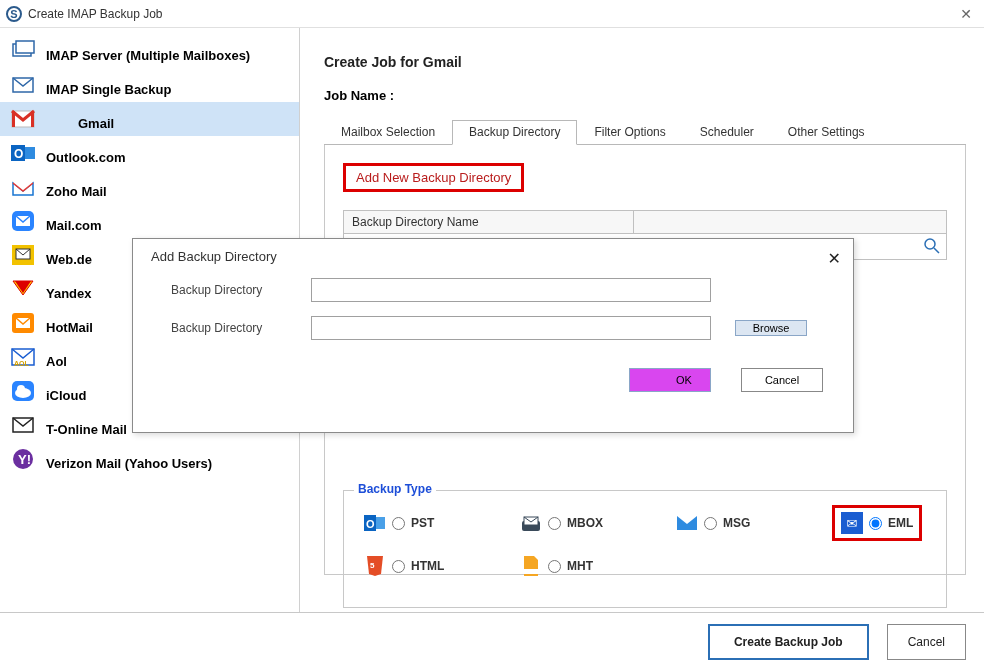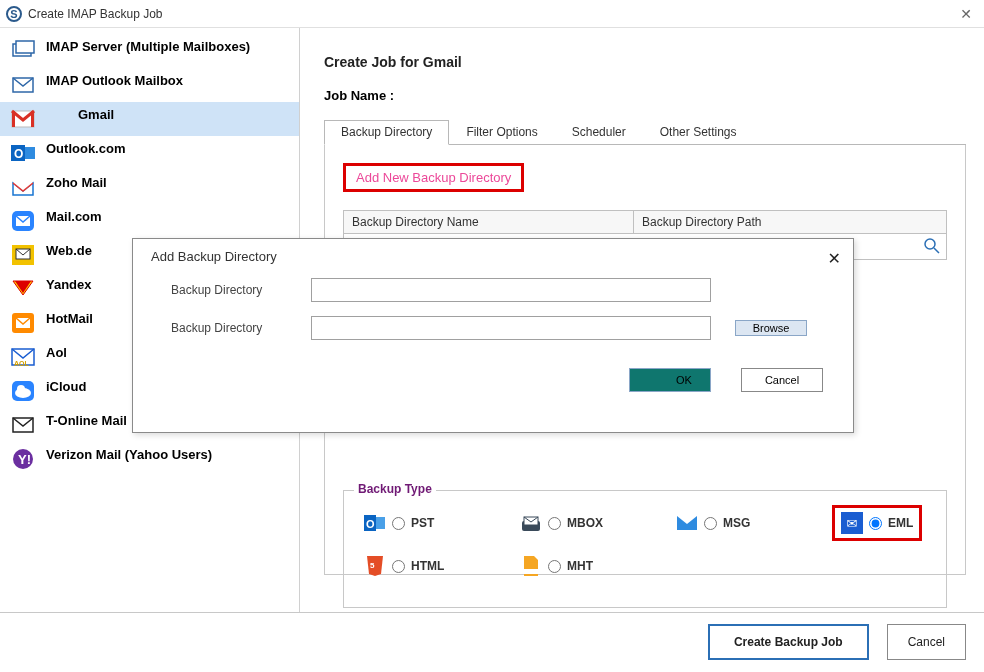--- a/index.html
+++ b/index.html
@@ -9,51 +9,51 @@
 .titlebar { height: 28px; display: flex; align-items: center; border-bottom: 1px solid #e0e0e0; padding: 0 6px; }
 .titlebar .app-icon { width: 16px; height: 16px; border-radius: 50%; border: 2px solid #2b5a8c; color: #2b5a8c; display: flex; align-items: center; justify-content: center; font-weight: bold; font-size: 11px; margin-right: 6px; }
 .titlebar .title { font-size: 12px; color: #333; flex: 1; }
 .titlebar .close { font-size: 14px; color: #666; padding: 0 6px; cursor: pointer; }
 
 
 .main { display: flex; height: 584px; }
 .sidebar { width: 300px; border-right: 1px solid #d0d0d0; padding: 6px 0; overflow: hidden; }
 .content { flex: 1; padding: 12px 18px 8px 24px; position: relative; }
 
-.side-item { display: flex; align-items: flex-start; padding: 5px 10px; cursor: pointer; }
+.side-item { display: flex; align-items: flex-end; padding: 5px 10px; cursor: pointer; }
 .side-item.selected { background: #cfe3f7; gap: 32px; }
 .side-item .icon { width: 26px; height: 24px; margin-right: 10px; display: flex; align-items: center; justify-content: center; font-size: 18px; }
 .side-item .label { font-size: 13px; color: #000; }
 .side-item.bold .label { font-weight: 600; }
 
 .heading { font-weight: 600; font-size: 14px; color: #222; margin-bottom: 18px; margin-top: 14px; }
 .jobrow { display: flex; align-items: flex-start; margin-bottom: 16px; }
 .jobrow .lbl { font-weight: 600; font-size: 13px; width: 90px; }
 .jobrow input { height: 24px; width: 530px; border: 1px solid #b8b8b8; padding: 0 6px; font-size: 12px; }
 
 
 .tabs { display: flex; border-bottom: 1px solid #b8b8b8; }
 .tab { padding: 4px 16px 5px; font-size: 12px; color: #333; border: 1px solid transparent; border-bottom: none; position: relative; top: 1px; cursor: pointer; }
 .tab.active { background: #fff; border-color: #b8b8b8; border-bottom: 1px solid #fff; }
 
 
 .panel { border: 1px solid #c8c8c8; border-top: none; padding: 18px 18px 14px; height: 430px; position: relative; }
 
-.addnew { display: inline-block; border: 3px solid #dc0000; padding: 4px 10px; font-size: 13px; color: #ec4899; cursor: pointer; margin-bottom: 18px; }
+.addnew { display: inline-block; border: 3px solid #dc0000; padding: 4px 10px; font-size: 13px; color: #b91c1c; cursor: pointer; margin-bottom: 18px; }
 
 .listhead { display: flex; border: 1px solid #c0c0c0; background: #f7f7f7; }
 .listhead .col { padding: 4px 8px; font-size: 12px; color: #333; }
 .listhead .col1 { width: 290px; border-right: 1px solid #c0c0c0; }
 .listhead .col2 { flex: 1; }
 .listbody { border: 1px solid #c0c0c0; border-top: none; height: 26px; position: relative; }
 .listbody .search { position: absolute; right: 4px; top: 2px; color: #2b6fb5; }
 
 
 .btgroup { border: 1px solid #c8c8c8; padding: 14px 20px 16px; position: relative; margin-top: 230px; }
-.btgroup .legend { position: absolute; top: -9px; left: 10px; background: #fff; padding: 0 4px; font-size: 12px; font-weight: 600; color: #701a75; }
+.btgroup .legend { position: absolute; top: -9px; left: 10px; background: #fff; padding: 0 4px; font-size: 12px; font-weight: 600; color: #1d4ed8; }
 .btrow { display: flex; gap: 36px; margin-bottom: 14px; align-items: center; }
 .btopt { display: flex; align-items: center; gap: 6px; width: 120px; }
 .btopt .ic { width: 22px; height: 22px; display: flex; align-items: center; justify-content: center; font-size: 16px; }
 .btopt input[type=radio] { width: 13px; height: 13px; }
 .btopt .txt { font-size: 12px; font-weight: 600; color: #333; }
 .emlbox { border: 3px solid #dc0000; padding: 4px 6px; width: auto; }
 .emlbox .blue { background: #1a5dd1; color: #fff; width: 22px; height: 22px; display: flex; align-items: center; justify-content: center; font-size: 13px; }
 
 
 .footer { height: 58px; border-top: 1px solid #c8c8c8; display: flex; align-items: center; justify-content: flex-end; gap: 18px; padding: 0 18px; }
@@ -63,21 +63,21 @@
 
 .dialog { position: absolute; left: 132px; top: 238px; width: 722px; height: 195px; background: #fff; border: 1px solid #8a8a8a; box-shadow: 2px 2px 6px rgba(0,0,0,0.15); z-index: 50; padding: 10px 18px 14px; }
 .dialog .dtitle { font-size: 13px; color: #333; margin-bottom: 12px; }
 .dialog .dclose { position: absolute; right: 12px; top: 10px; font-size: 16px; color: #222; cursor: pointer; }
 .dialog .drow { display: flex; align-items: center; margin: 14px 0 0 20px; }
 .dialog .drow .dlbl { width: 140px; font-size: 12px; color: #444; }
 .dialog .drow input { width: 400px; height: 24px; border: 1px solid #a0a0a0; padding: 0 4px; }
 .dialog .browse { width: 72px; height: 16px; background: #dce6f2; border: 1px solid #8aa6c7; font-size: 11px; margin-left: 24px; cursor: pointer; }
 .dialog .dbtns { display: flex; gap: 30px; justify-content: flex-end; margin-top: 28px; margin-right: 12px; }
 .dialog .dbtn { width: 82px; height: 24px; border: 1px solid #888; background: #fff; font-size: 11px; cursor: pointer; }
-.dialog .dbtn.ok { background: #0f766e; border-color: #8aa6c7; padding-left: 28px; }
+.dialog .dbtn.ok { background: #d946ef; border-color: #8aa6c7; padding-left: 28px; }
 
 
 svg { display: block; }
 </style>
 </head>
 <body>
 
 <div class="titlebar">
   <div class="app-icon">S</div>
   <div class="title">Create IMAP Backup Job</div>
@@ -95,21 +95,21 @@
         </div>
       <div class="label">IMAP Server (Multiple Mailboxes)</div>
     </div>
     <div class="side-item bold">
       <div class="icon">
           <svg width="24" height="20">
             <rect x="2" y="3" width="20" height="14" fill="#fff" stroke="#2e67a8" stroke-width="1.5"></rect>
             <path d="M2 3 L12 11 L22 3" fill="none" stroke="#2e67a8" stroke-width="1.5"></path>
           </svg>
         </div>
-      <div class="label">IMAP Outlook Mailbox</div>
+      <div class="label">IMAP Single Backup</div>
     </div>
     <div class="side-item bold selected">
       <div class="icon">
           <svg width="24" height="20">
             <rect x="1" y="2" width="22" height="16" fill="#fff" stroke="#bbb"></rect>
             <path d="M1 2 L12 11 L23 2" fill="none" stroke="#d93025" stroke-width="3"></path>
             <rect x="1" y="2" width="3" height="16" fill="#d93025"></rect>
             <rect x="20" y="2" width="3" height="16" fill="#d93025"></rect>
           </svg>
         </div>
@@ -214,31 +214,31 @@
     </div>
   </div>
 
   <div class="content">
     <div class="heading">Create Job for Gmail</div>
     <div class="jobrow">
       <div class="lbl">Job Name :</div>
     </div>
 
     <div class="tabs">
+      <div class="tab">Mailbox Selection</div>
       <div class="tab active">Backup Directory</div>
       <div class="tab">Filter Options</div>
       <div class="tab">Scheduler</div>
       <div class="tab">Other Settings</div>
     </div>
 
     <div class="panel">
       <div class="addnew">Add New Backup Directory</div>
       <div class="listhead">
         <div class="col col1">Backup Directory Name</div>
-        <div class="col col2">Backup Directory Path</div>
       </div>
       <div class="listbody">
         <div class="search">
             <svg width="20" height="20">
               <circle cx="8" cy="8" r="5" fill="none" stroke="#2b6fb5" stroke-width="1.5"></circle>
               <line x1="12" y1="12" x2="17" y2="17" stroke="#2b6fb5" stroke-width="1.5"></line>
             </svg>
           </div>
       </div>
 

